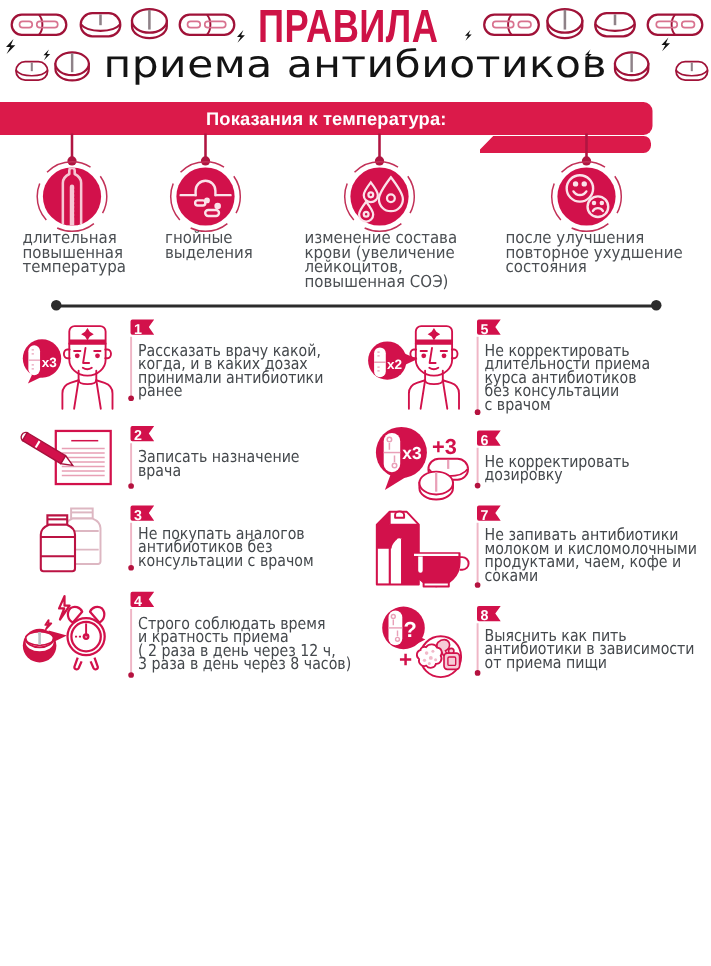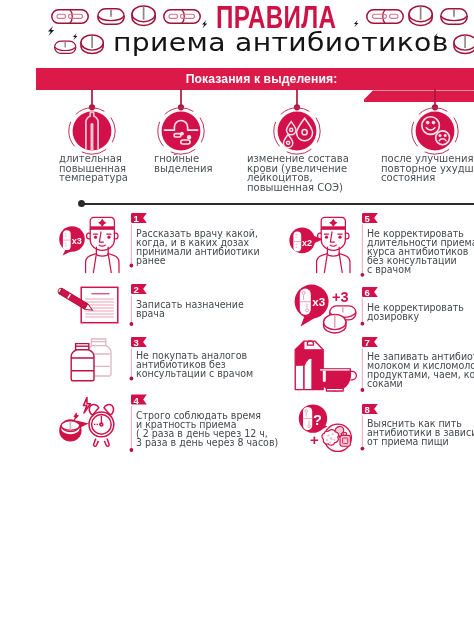--- a/index.html
+++ b/index.html
@@ -1,20 +1,20 @@
 <!DOCTYPE html>
 <html><head>
 <meta charset="utf-8">
 <title>Правила приема антибиотиков</title>
 <style>
   * { box-sizing: border-box; }
   html, body { margin:0; padding:0; background:#fff; }
   body { width:474px; height:644px; overflow:hidden;
          font-family:"Liberation Sans", sans-serif; }
-  .page { position:relative; width:415px; height:644px; background:#fff;margin-left:44px; }
+  .page { position:relative; width:415px; height:644px; background:#fff; }
   .abs  { position:absolute; }
   svg   { display:block; }
 
   
   #title1 { left:172px; top:4px;
             font-family:"Liberation Sans",sans-serif;
             font-weight:bold; font-size:31px; color:#CE1246; line-height:27px;
             white-space:nowrap; letter-spacing:0.4px;
             transform:scaleX(0.78); transform-origin:left top; }
   #title2 { left:69px; top:29px; font-family:"DejaVu Sans",sans-serif; font-weight:400;
@@ -121,21 +121,21 @@
       </g>
   </svg>
 
   <div class="abs" id="title1">ПРАВИЛА</div>
   <div class="abs" id="title2">приема антибиотиков</div>
 
   <svg class="abs" style="left:320px; top:88px;" width="120" height="14" viewBox="0 0 120 14">
     <path d="M0 11.6 L8.8 2.6 H109 a5 5 0 0 1 5 5 v1.4 a5 5 0 0 1 -5 5 H0 Z" fill="#DB1A4A"></path>
   </svg>
   <div class="abs" id="banner"></div>
-  <div class="abs" id="banner-label">Показания к выделения:</div>
+  <div class="abs" id="banner-label">Показания к температура:</div>
 
   <svg class="abs" style="left:20px; top:86px;" width="56" height="70" viewBox="0 0 56 70">
     <path d="M28 3 v17.6" stroke="#B01541" stroke-width="1.7" fill="none"></path>
     <circle cx="28" cy="21.3" r="3.1" fill="#B01541"></circle>
     <path d="M28 21.8 a23.2 23.2 0 0 1 23.2 23.2 a23.2 23.2 0 0 1 -23.2 23.2
              a23.2 23.2 0 0 1 -23.2 -23.2 a23.2 23.2 0 0 1 23.2 -23.2 z" fill="none" stroke="#C23158" stroke-width="1" stroke-dasharray="26 9" stroke-dashoffset="13"></path>
     <circle cx="28" cy="45" r="19.4" fill="#D2114B"></circle>
     <clipPath id="cl-therm">
         <circle cx="28" cy="45" r="19.4"></circle>
       </clipPath>

